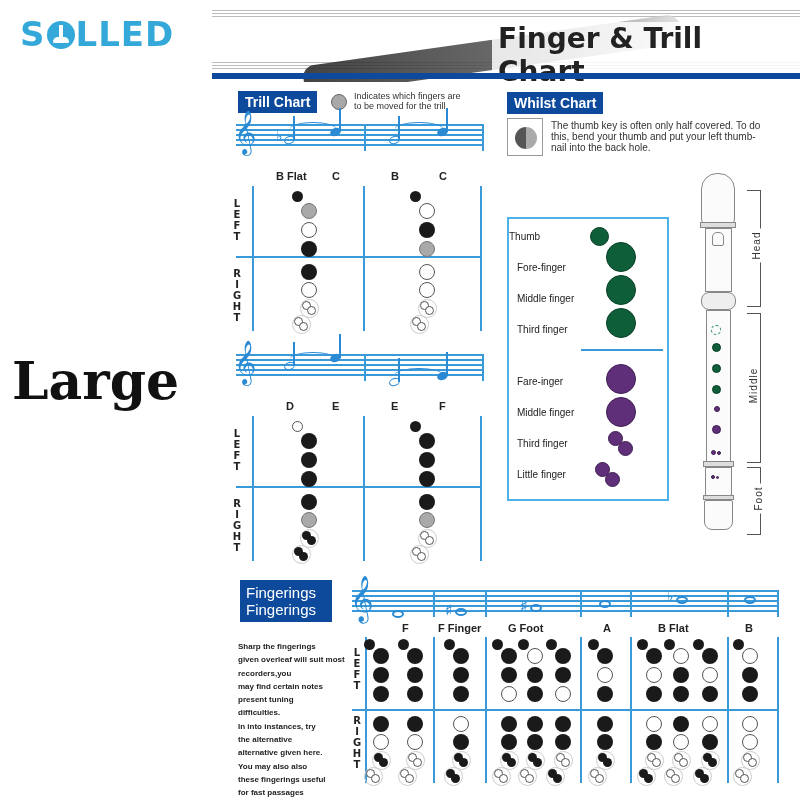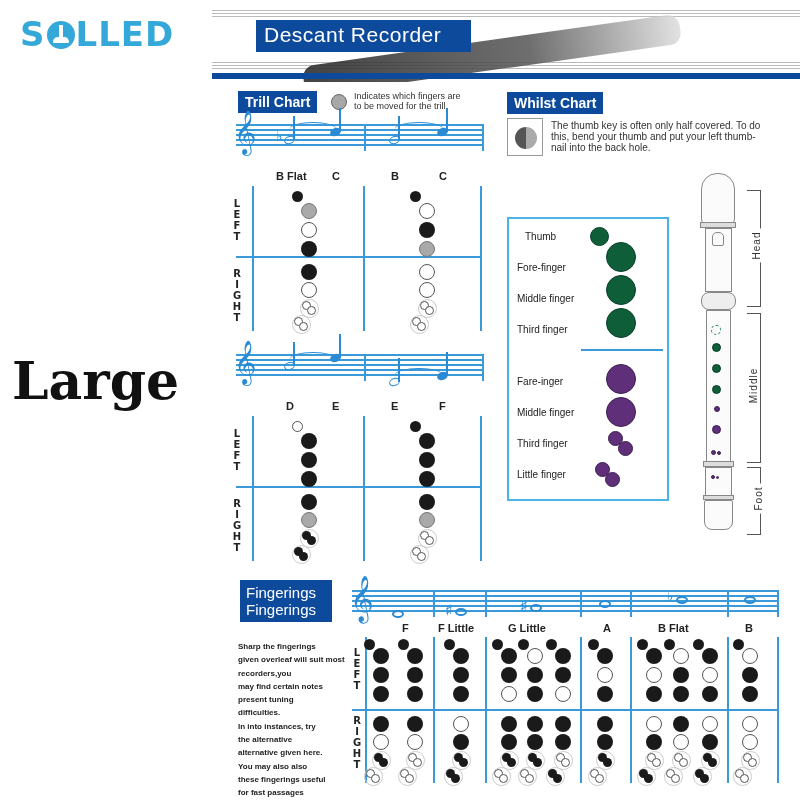--- a/index.html
+++ b/index.html
@@ -77,21 +77,21 @@
 <div class="abs large-label">Large</div>
 
 <div class="abs header">
   <div class="staffline" style="top:10px"></div>
     <div class="staffline" style="top:13px"></div>
     <div class="staffline" style="top:16px"></div>
   <div class="staffline" style="top:62px"></div>
     <div class="staffline" style="top:65px"></div>
     <div class="staffline" style="top:68px"></div>
   <div class="recorder-shadow"></div>
-  <div class="hdr-box">Descant Recorder</div>
+  <div class="hdr-title">Finger &amp; Trill Chart</div>
   <div class="hdr-bar"></div>
 </div>
 
 <div class="abs section-label" style="left:238px; top:91px;">Trill Chart</div>
 <div class="abs legend-dot" style="left:331px; top:94px;"></div>
 <div class="abs small-note" style="left:354px; top:91px; width:110px;">Indicates which fingers are to be moved for the trill.</div>
 
 <div id="trill-area">
     <div class="staff" style="position:absolute;left:236px;top:118px;width:246px;height:30px;">
       <div class="line" style="position:absolute;top:6px;"></div>
@@ -212,21 +212,21 @@
     </div>
   </div>
 
 <div class="abs section-label" style="left:507px; top:92px;">Whilst Chart</div>
 <div class="half-box">
     <div class="half-circle"></div>
   </div>
 <div class="abs small-note" style="left:551px; top:120px; width:215px; font-size:10px; line-height:11px;">The thumb key is often only half covered. To do this, bend your thumb and put your left thumb-nail into the back hole.</div>
 
 <div class="finger-box">
-  <div class="finger-label" style="left:16px; top:12px;">Thumb</div>
+  <div class="finger-label" style="left:0; top:12px;">Thumb</div>
   <div class="finger-label" style="left:8px; top:43px;">Fore-finger</div>
   <div class="finger-label" style="left:8px; top:74px;">Middle finger</div>
   <div class="finger-label" style="left:8px; top:105px;">Third finger</div>
   <div class="g" style="left:81px; top:8px; width:19px; height:19px;"></div>
   <div class="g" style="left:97px; top:23px; width:30px; height:30px;"></div>
   <div class="g" style="left:97px; top:56px; width:30px; height:30px;"></div>
   <div class="g" style="left:97px; top:89px; width:30px; height:30px;"></div>
   <div class="abs" style="left:72px; top:130px; width:82px; height:1.5px; background:#3a9ad9;"></div>
   <div class="finger-label" style="left:8px; top:157px;">Fare-inger</div>
   <div class="finger-label" style="left:8px; top:188px;">Middle finger</div>
@@ -301,24 +301,24 @@
       <div class="bar" style="position:absolute;left:228px;height:27px;top:6px;"></div>
       <div class="bar" style="position:absolute;left:278px;height:27px;top:6px;"></div>
       <div class="bar" style="position:absolute;left:375px;height:27px;top:6px;"></div>
       <div class="bar" style="position:absolute;left:425px;height:27px;top:6px;"></div>
       <div class="clef" style="position:absolute;left:-2px;top:-6px;font-size:40px;line-height:40px;">𝄞</div>
     </div>
     <div style="position:absolute;left:392px;top:610px;width:12px;height:8px;border-radius:50%;border:2px solid #2a8ad4;"></div>
     <div class="note-name" style="position:absolute;left:402px;top:622px;">F</div>
     <div style="position:absolute;left:455px;top:608px;width:12px;height:8px;border-radius:50%;border:2px solid #2a8ad4;"></div>
     <div style="position:absolute;left:446px;top:602px;color:#2a8ad4;font-size:13px;">♯</div>
-    <div class="note-name" style="position:absolute;left:438px;top:622px;">F Little</div>
+    <div class="note-name" style="position:absolute;left:438px;top:622px;">F Finger</div>
     <div style="position:absolute;left:529.6666666666666px;top:604px;width:12px;height:8px;border-radius:50%;border:2px solid #2a8ad4;"></div>
     <div style="position:absolute;left:520.6666666666666px;top:598px;color:#2a8ad4;font-size:13px;">♯</div>
-    <div class="note-name" style="position:absolute;left:508px;top:622px;">G Little</div>
+    <div class="note-name" style="position:absolute;left:508px;top:622px;">G Foot</div>
     <div style="position:absolute;left:599px;top:600px;width:12px;height:8px;border-radius:50%;border:2px solid #2a8ad4;"></div>
     <div class="note-name" style="position:absolute;left:603px;top:622px;">A</div>
     <div style="position:absolute;left:675.6666666666666px;top:596px;width:12px;height:8px;border-radius:50%;border:2px solid #2a8ad4;"></div>
     <div style="position:absolute;left:666.6666666666666px;top:588px;color:#2a8ad4;font-size:14px;">♭</div>
     <div class="note-name" style="position:absolute;left:658px;top:622px;">B Flat</div>
     <div style="position:absolute;left:744px;top:596px;width:12px;height:8px;border-radius:50%;border:2px solid #2a8ad4;"></div>
     <div class="note-name" style="position:absolute;left:745px;top:622px;">B</div>
     <div class="vline" style="position:absolute;left:365px;top:637px;height:146px;"></div>
     <div class="vline" style="position:absolute;left:433px;top:637px;height:146px;"></div>
     <div class="vline" style="position:absolute;left:485px;top:637px;height:146px;"></div>

